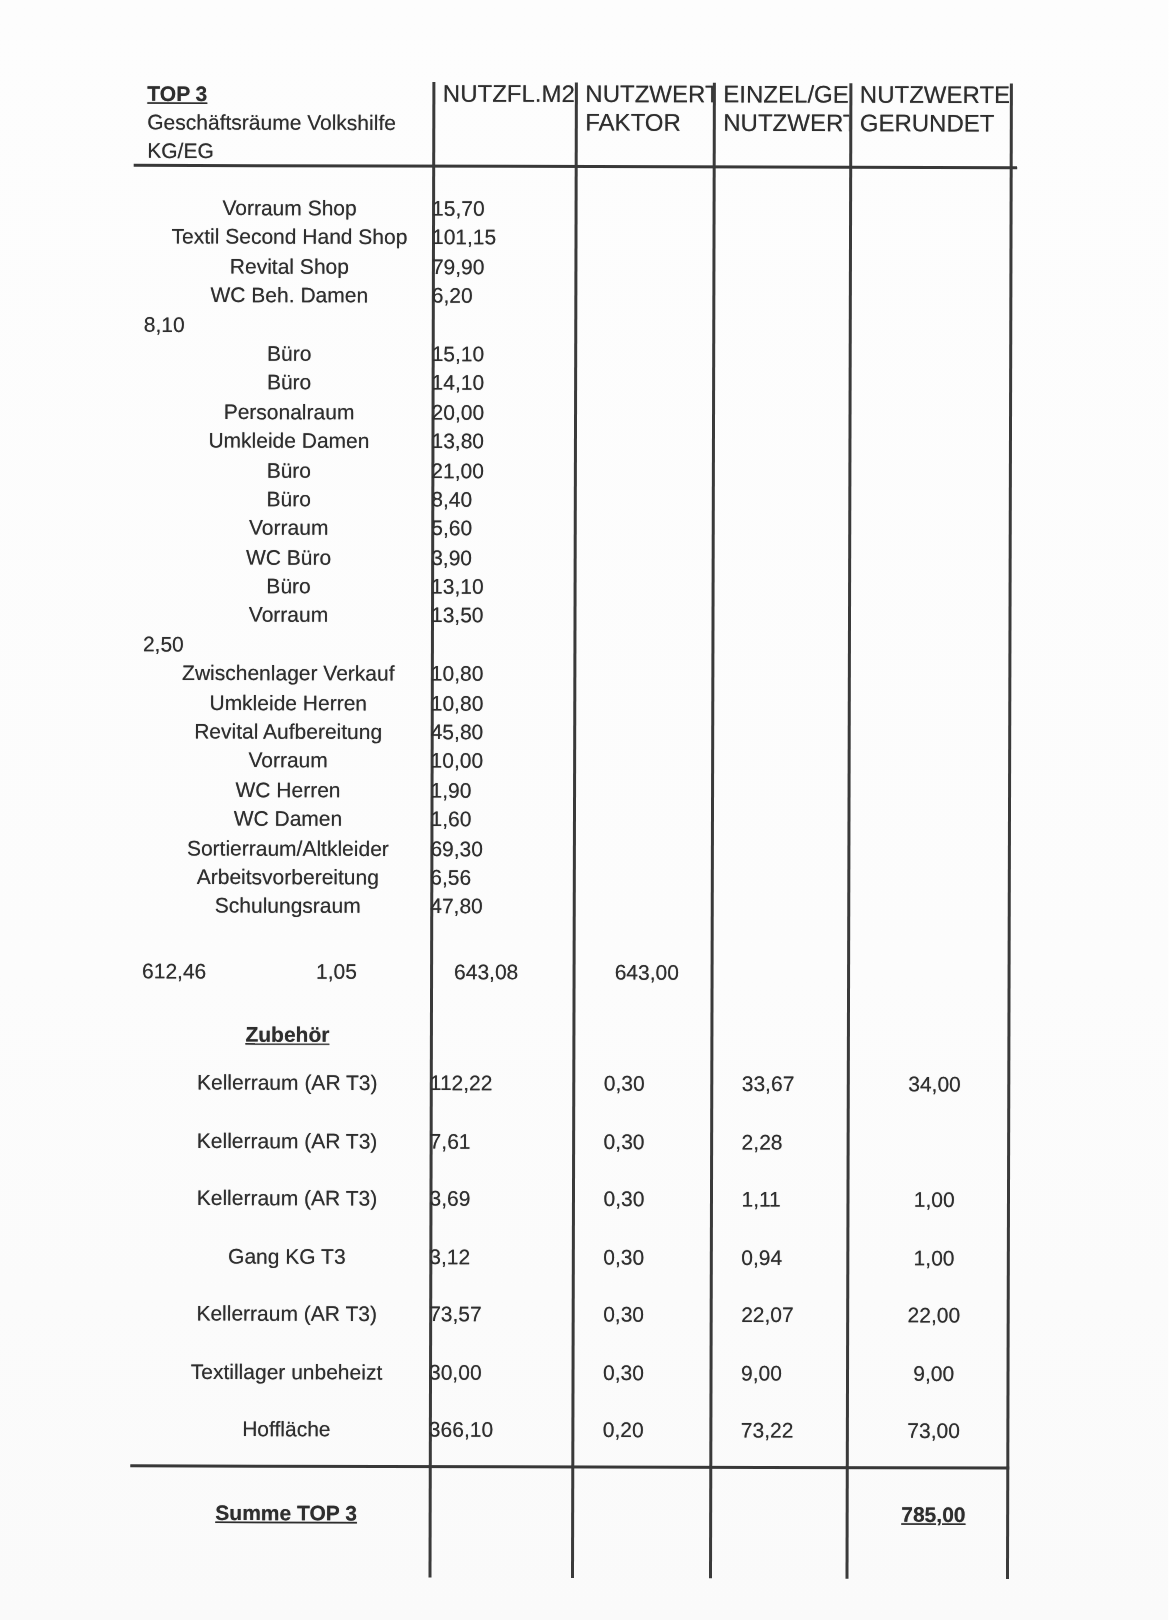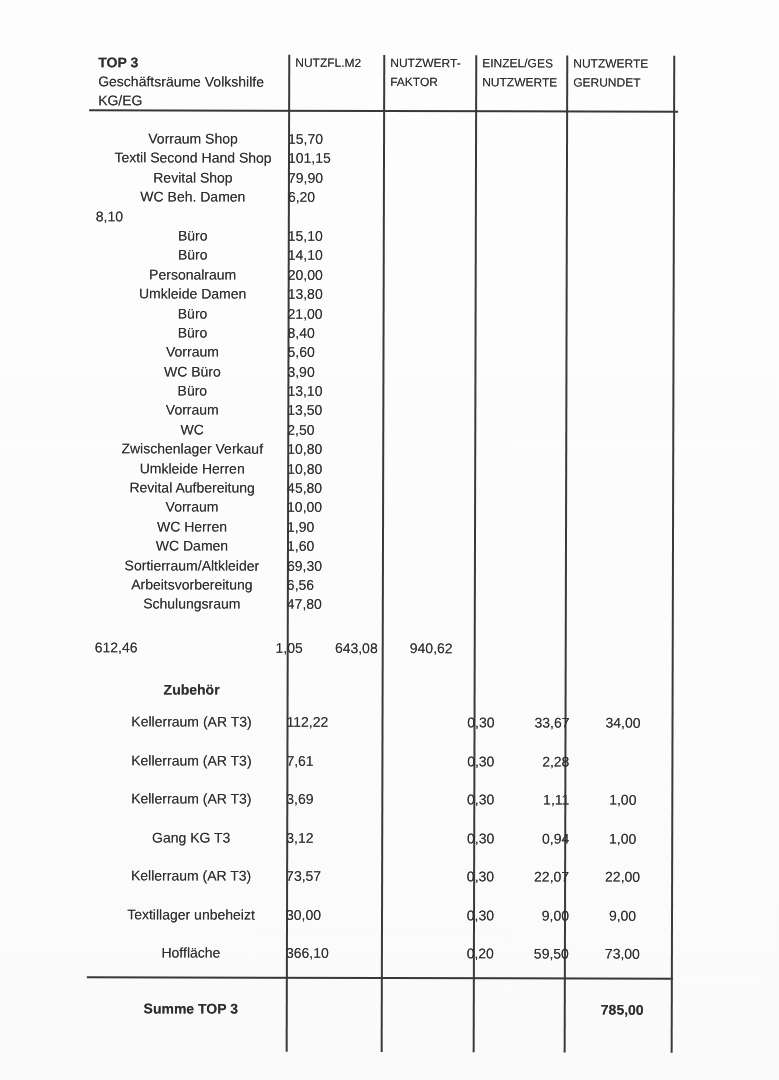--- a/index.html
+++ b/index.html
@@ -26,21 +26,21 @@
     width: 779px; height: 1080px;
     transform: rotate(0.15deg);
     transform-origin: 50% 50%;
   }
   .txt {
     font-size: 14px;
     color: #2e2e2e;
     text-shadow: 0 0 0.5px rgba(45,45,45,0.65);
     white-space: nowrap;
   }
-  .bold { font-weight: bold; }
+  .bold { font-weight: bold; text-decoration: underline; }
 
   
   .vline {
     position: absolute;
     top: 55px;
     width: 2px;
     height: 997px;
     background: #3a3a3a;
   }
   .hline {
@@ -55,41 +55,41 @@
   .hdr-name {
     position: absolute;
     left: 97px; top: 54px;
     width: 190px;
     line-height: 19.2px;
   }
   .hdr-col {
     position: absolute;
     top: 54px;
     line-height: 19.2px;
-    font-size: 12px;
+    font-size: 16px;
     overflow: hidden;
   }
   .hdr-col div { text-shadow: 0 0 0.5px rgba(45,45,45,0.65); white-space: nowrap; }
   #hdr-c1 { left: 294px; width: 88px; }
   #hdr-c2 { left: 389px; width: 85px; }
   #hdr-c3 { left: 481px; width: 84px; }
   #hdr-c4 { left: 572px; width: 100px; }
 
   
   .trow {
     position: absolute;
     left: 95px;
     width: 577px;
     display: flex;
   }
   .cell { flex: 0 0 auto; overflow: hidden; }
   .c-name   { width: 192px; text-align: center; padding-left: 2px; box-sizing: border-box; }
   .c-area   { width: 116px;  }
-  .c-factor { width: 92px;  text-align: right; }
-  .c-value  { width: 75px;  text-align: right; }
+  .c-factor { width: 92px;  text-align: left; }
+  .c-value  { width: 75px;  text-align: left; }
   .c-round  { width: 107px; text-align: center; }
 
   
   #rooms-rows {
     position: absolute;
     left: 95px; top: 130px;
     width: 577px;
   }
   #rooms-rows .trow {
     position: relative;
@@ -252,21 +252,20 @@
           <div class="cell c-round"></div>
         </div>
         <div class="trow txt">
           <div class="cell c-name">Vorraum</div>
           <div class="cell c-area">13,50</div>
           <div class="cell c-factor"></div>
           <div class="cell c-value"></div>
           <div class="cell c-round"></div>
         </div>
         <div class="trow txt">
-          <div class="cell c-name">WC</div>
           <div class="cell c-area">2,50</div>
           <div class="cell c-factor"></div>
           <div class="cell c-value"></div>
           <div class="cell c-round"></div>
         </div>
         <div class="trow txt">
           <div class="cell c-name">Zwischenlager Verkauf</div>
           <div class="cell c-area">10,80</div>
           <div class="cell c-factor"></div>
           <div class="cell c-value"></div>
@@ -327,21 +326,21 @@
           <div class="cell c-factor"></div>
           <div class="cell c-value"></div>
           <div class="cell c-round"></div>
         </div>
       </div>
 
     <div class="trow row-summary txt">
       <div class="cell c-area">612,46</div>
       <div class="cell c-factor">1,05</div>
       <div class="cell c-value">643,08</div>
-      <div class="cell c-round">940,62</div>
+      <div class="cell c-round">643,00</div>
     </div>
 
     <div class="trow row-zubehoer txt">
       <div class="cell c-name bold">Zubehör</div>
     </div>
 
     <div id="accessory-rows">
         <div class="trow txt">
           <div class="cell c-name">Kellerraum (AR T3)</div>
           <div class="cell c-area">112,22</div>
@@ -380,21 +379,21 @@
           <div class="cell c-name">Textillager unbeheizt</div>
           <div class="cell c-area">30,00</div>
           <div class="cell c-factor">0,30</div>
           <div class="cell c-value">9,00</div>
           <div class="cell c-round">9,00</div>
         </div>
         <div class="trow txt">
           <div class="cell c-name">Hoffläche</div>
           <div class="cell c-area">366,10</div>
           <div class="cell c-factor">0,20</div>
-          <div class="cell c-value">59,50</div>
+          <div class="cell c-value">73,22</div>
           <div class="cell c-round">73,00</div>
         </div>
       </div>
 
     <div class="trow row-total txt">
       <div class="cell c-name bold">Summe TOP 3</div>
       <div class="cell c-area"></div>
       <div class="cell c-factor"></div>
       <div class="cell c-value"></div>
       <div class="cell c-round bold">785,00</div>

